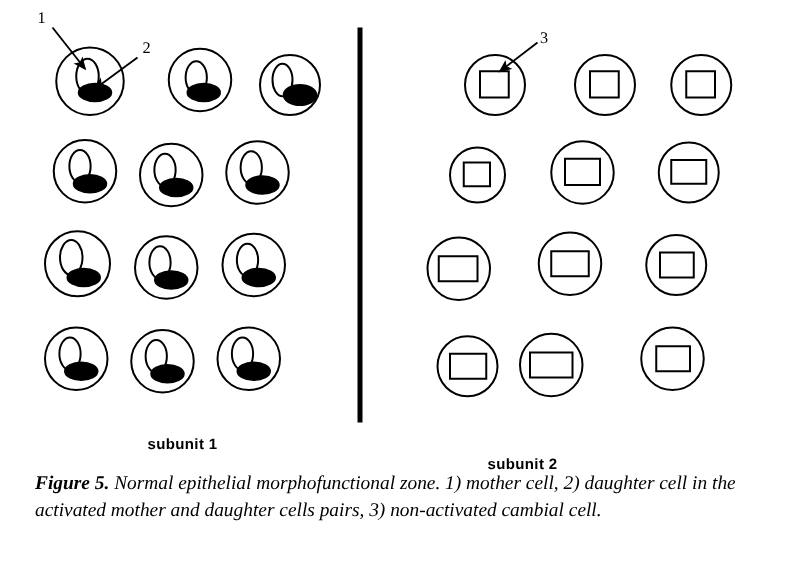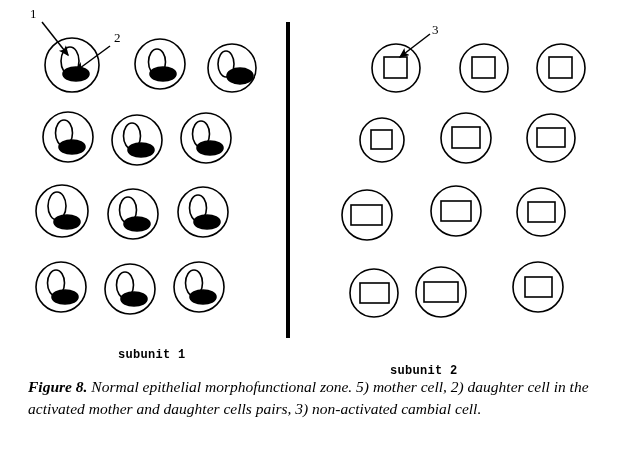--- a/index.html
+++ b/index.html
@@ -23,21 +23,21 @@
     height:370px;
   }
   .label {
     position:absolute;
     font-family:"Liberation Serif", serif;
     font-size:13px;
     font-style:normal;
   }
   .subunit-label {
     position:absolute;
-    font-family:Liberation Mono, monospace;
+    font-family:Liberation Sans, sans-serif;
     font-size:12px;
     font-weight:bold;
     letter-spacing:0.3px;
   }
   #subunit1-label { left:118px; top:348px; }
   #subunit2-label { left:390px; top:348px;margin-top:16px; }
   #caption {
     position:absolute;
     left:28px;
     top:376px;
@@ -197,16 +197,16 @@
   </svg>
 
   <div class="label" style="left:30px; top:6px;">1</div>
   <div class="label" style="left:114px; top:30px;">2</div>
   <div class="label" style="left:432px; top:22px;">3</div>
 
   <div class="subunit-label" id="subunit1-label">subunit 1</div>
   <div class="subunit-label" id="subunit2-label">subunit 2</div>
 
   <div id="caption">
-    <span class="figno">Figure 8.</span><span> Normal epithelial morphofunctional zone. 5) mother cell, 2) daughter cell in the activated mother and daughter cells pairs, 3) non-activated cambial cell.</span>
+    <span class="figno">Figure 5.</span><span> Normal epithelial morphofunctional zone. 1) mother cell, 2) daughter cell in the activated mother and daughter cells pairs, 3) non-activated cambial cell.</span>
   </div>
 
 </div>
 
 </body></html>

